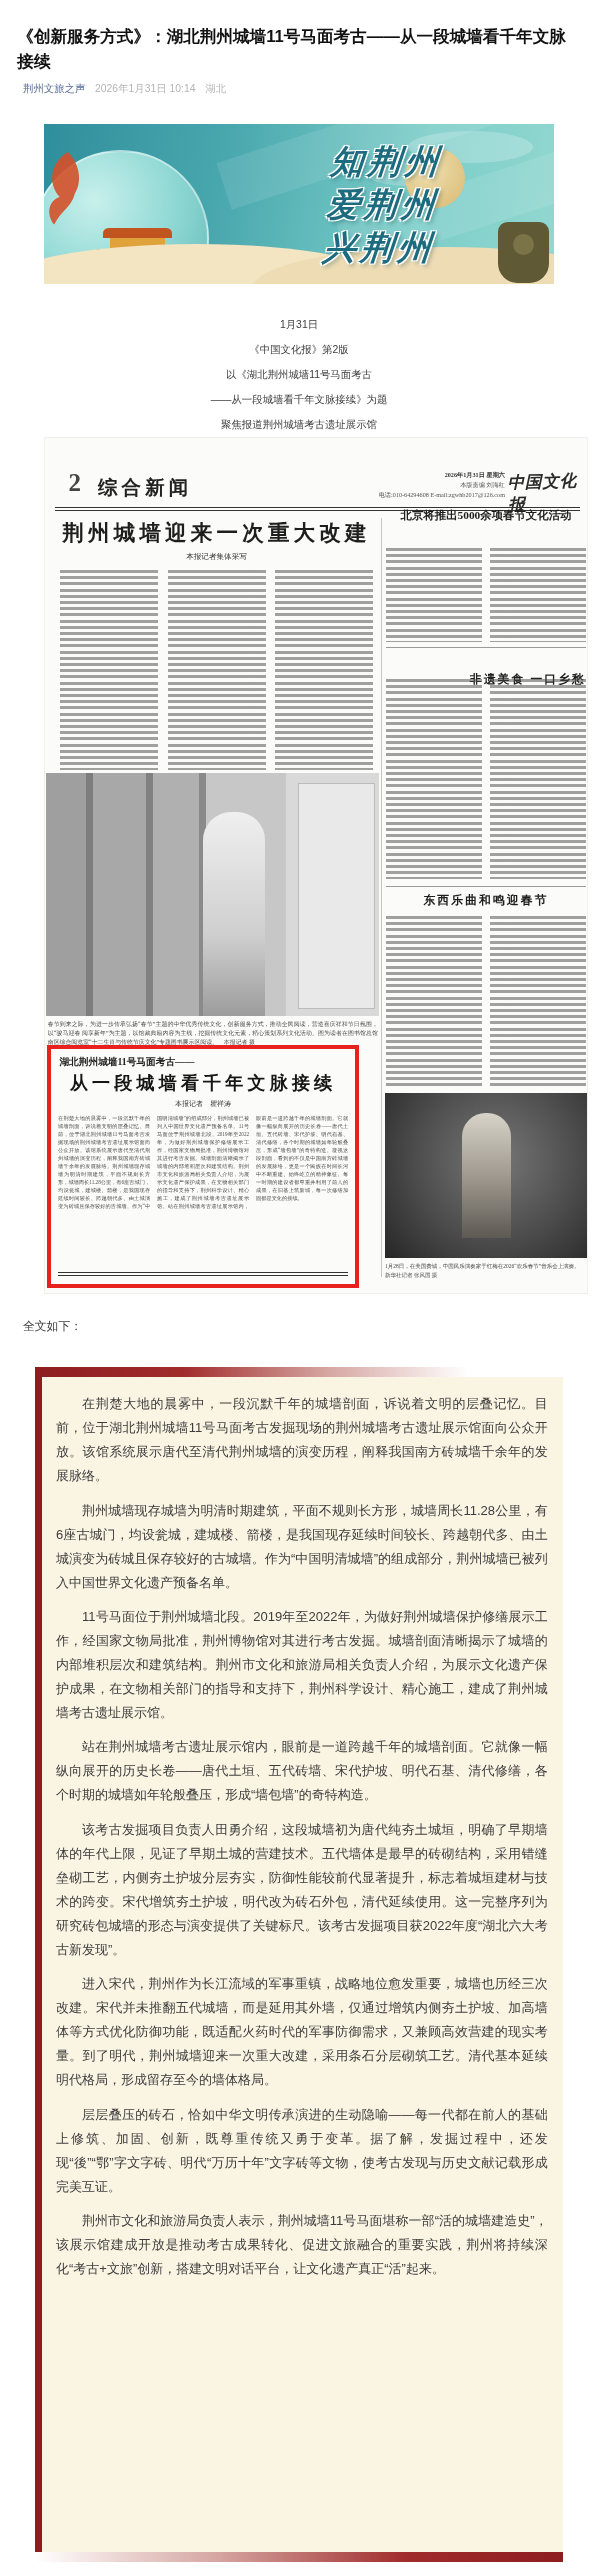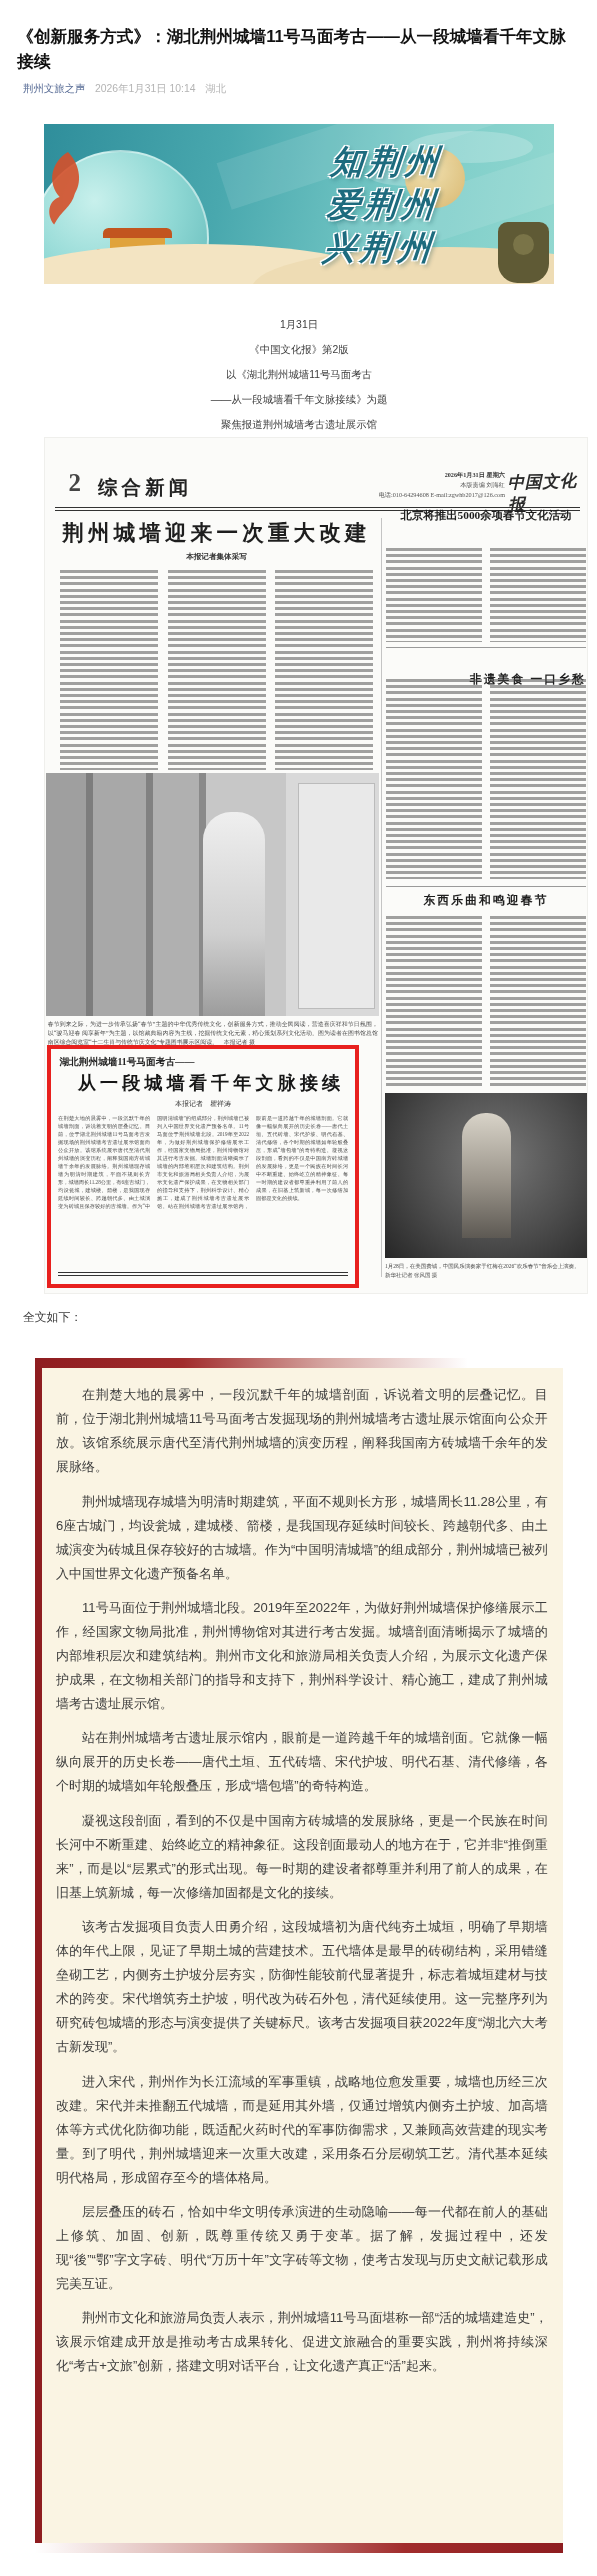--- a/index.html
+++ b/index.html
@@ -52,39 +52,39 @@
   .np-meta{right:82px;top:32px;text-align:right;font-size:6.2px;line-height:9.7px;color:#555;}
   .np-meta b{color:#333;}
   .np-masthead{right:1.4px;top:33px;width:78px;font-size:16.6px;font-weight:bold;font-style:italic;
     letter-spacing:0.7px;color:#2b2b2b;transform:rotate(-2deg);}
   .rule2{border-top:1.4px solid #333;border-bottom:0.7px solid #333;height:2.1px;}
   .np-rule{left:9.7px;top:69px;width:525px;}
   .vdiv{left:336px;top:80px;width:0.7px;height:759px;background:#c4c4c4;}
 
   .np-h-left{left:14px;top:80px;width:315px;text-align:center;font-size:21.5px;font-weight:bold;
     letter-spacing:4.2px;color:#1e1e1e;}
-  .np-by-left{left:14px;top:114px;width:315px;text-align:center;font-size:7.6px;font-weight:bold;color:#333;}
+  .np-by-left{left:14px;top:114px;width:315px;text-align:center;font-size:7.6px;font-weight:normal;color:#333;}
   .sim{background-image:repeating-linear-gradient(to bottom,rgba(70,70,70,.50) 0px,rgba(70,70,70,.50) 3.1px,
     rgba(0,0,0,0) 3.1px,rgba(0,0,0,0) 6.2px);filter:blur(0.2px);}
   .grid3{display:grid;grid-template-columns:repeat(3,1fr);gap:9.7px;}
   .grid2{display:grid;grid-template-columns:repeat(2,1fr);gap:8.3px;}
   .np-cols-left{left:15.3px;top:132px;width:313px;height:200px;}
   .np-cols-left div{height:200px;}
 
   .np-photo-left{left:1.4px;top:335px;width:333px;height:243px;
     background:linear-gradient(90deg,#9f9f9f 0 12%,#7d7d7d 12% 14%,#a8a8a8 14% 30%,#818181 30% 32%,#b0b0b0 32% 46%,#8a8a8a 46% 48%,#c7c7c7 48% 72%,#d9d9d9 72% 100%);}
   .np-photo-left .fig{position:absolute;left:47%;top:16%;width:62px;height:84%;border-radius:28px 28px 0 0;
     background:linear-gradient(180deg,#efefef,#cfcfcf 60%,#9c9c9c);}
   .np-photo-left .poster{position:absolute;right:4.2px;top:4%;width:75px;height:92%;background:#e9e9e9;
     border:0.7px solid #bbb;}
   .np-cap-left{left:2.8px;top:582px;width:330px;font-size:5.9px;line-height:9px;text-align:justify;color:#4a4a4a;}
 
   .redbox{left:2.1px;top:607px;width:312px;height:243px;border:4.2px solid #e8201e;box-sizing:border-box;background:#fbfbf9;}
   .rb-kicker{position:absolute;left:8.3px;top:7px;font-size:9.7px;font-weight:bold;color:#222;}
-  .rb-head{position:absolute;left:8px;top:22px;width:100%;text-align:center;font-size:18px;font-weight:bold;
+  .rb-head{position:absolute;left:0;top:22px;width:100%;text-align:center;font-size:18px;font-weight:bold;
     letter-spacing:4.2px;color:#161616;}
   .rb-by{position:absolute;left:0;top:50px;width:100%;text-align:center;font-size:7px;color:#333;}
   .rb-body{position:absolute;left:7px;top:65px;width:290px;height:150px;overflow:hidden;
     column-count:3;column-gap:7px;font-size:5.2px;line-height:8px;text-align:justify;color:#4d4d4d;}
   .rb-rule{position:absolute;left:7px;bottom:8.3px;width:290px;}
 
   .np-h-right{left:341px;top:70px;width:200px;text-align:center;font-size:11.4px;font-weight:bold;color:#1e1e1e;}
   .np-cols-r1{left:341px;top:110px;width:200px;height:94px;}
   .np-cols-r1 div{height:94px;}
   .hr-thin{height:0.7px;background:#9a9a9a;}
@@ -98,21 +98,21 @@
     letter-spacing:2.1px;color:#1e1e1e;}
   .np-cols-r3{left:341px;top:478px;width:200px;height:173px;}
   .np-cols-r3 div{height:173px;}
   .np-photo-right{left:340px;top:655px;width:202px;height:165px;
     background:radial-gradient(circle at 55% 40%,#777 0%,#4c4c4c 55%,#262626 100%);}
   .np-photo-right .fig{position:absolute;left:38%;top:12%;width:49px;height:76%;border-radius:23.6px 23.6px 0 0;
     background:linear-gradient(180deg,#d8d3c8,#9a948a 55%,#5d5953);}
   .np-cap-right{left:340px;top:824px;width:202px;font-size:5.5px;line-height:8.3px;color:#4a4a4a;}
 
   
-  .fulltext-label{margin:16px 0 0 23px;font-size:11.8px;color:#3c3c3c;}
+  .fulltext-label{margin:25px 0 0 23px;font-size:11.8px;color:#3c3c3c;}
   .article{position:relative;margin:32px 0 0 35px;width:528px;}
   .bar-top{height:9.7px;background:linear-gradient(90deg,#8e1d20 0%,#a12c2c 28%,rgba(178,90,82,.55) 55%,rgba(255,255,255,0) 82%);}
   .bar-bottom{height:9.7px;background:linear-gradient(90deg,rgba(255,255,255,0) 0%,rgba(178,90,82,.55) 35%,#a12c2c 70%,#8e1d20 100%);}
   .cream{position:relative;height:1175px;overflow:hidden;background:#faf4e3;
     padding:15.3px 15.3px 0 21px;box-sizing:border-box;}
   .cream:before{content:"";position:absolute;left:0;top:0;bottom:0;width:7px;background:#8e1d20;}
   .cream p{margin:0 0 10.4px 0;font-size:13px;line-height:24px;color:#3d3d3d;text-align:justify;text-indent:2em;}
   .spacer-bottom{height:25px;}
 </style>
 </head>
@@ -223,21 +223,20 @@
 
   <div class="fulltext-label">全文如下：</div>
 
   <div class="article">
     <div class="bar-top"></div>
     <div class="cream">
       <p>在荆楚大地的晨雾中，一段沉默千年的城墙剖面，诉说着文明的层叠记忆。目前，位于湖北荆州城墙11号马面考古发掘现场的荆州城墙考古遗址展示馆面向公众开放。该馆系统展示唐代至清代荆州城墙的演变历程，阐释我国南方砖城墙千余年的发展脉络。</p>
       <p>荆州城墙现存城墙为明清时期建筑，平面不规则长方形，城墙周长11.28公里，有6座古城门，均设瓮城，建城楼、箭楼，是我国现存延续时间较长、跨越朝代多、由土城演变为砖城且保存较好的古城墙。作为“中国明清城墙”的组成部分，荆州城墙已被列入中国世界文化遗产预备名单。</p>
       <p>11号马面位于荆州城墙北段。2019年至2022年，为做好荆州城墙保护修缮展示工作，经国家文物局批准，荆州博物馆对其进行考古发掘。城墙剖面清晰揭示了城墙的内部堆积层次和建筑结构。荆州市文化和旅游局相关负责人介绍，为展示文化遗产保护成果，在文物相关部门的指导和支持下，荆州科学设计、精心施工，建成了荆州城墙考古遗址展示馆。</p>
       <p>站在荆州城墙考古遗址展示馆内，眼前是一道跨越千年的城墙剖面。它就像一幅纵向展开的历史长卷——唐代土垣、五代砖墙、宋代护坡、明代石基、清代修缮，各个时期的城墙如年轮般叠压，形成“墙包墙”的奇特构造。</p>
-      <p>凝视这段剖面，看到的不仅是中国南方砖城墙的发展脉络，更是一个民族在时间长河中不断重建、始终屹立的精神象征。这段剖面最动人的地方在于，它并非“推倒重来”，而是以“层累式”的形式出现。每一时期的建设者都尊重并利用了前人的成果，在旧基上筑新城，每一次修缮加固都是文化的接续。</p>
       <p>该考古发掘项目负责人田勇介绍，这段城墙初为唐代纯夯土城垣，明确了早期墙体的年代上限，见证了早期土城的营建技术。五代墙体是最早的砖砌结构，采用错缝垒砌工艺，内侧夯土护坡分层夯实，防御性能较前代显著提升，标志着城垣建材与技术的跨变。宋代增筑夯土护坡，明代改为砖石外包，清代延续使用。这一完整序列为研究砖包城墙的形态与演变提供了关键标尺。该考古发掘项目获2022年度“湖北六大考古新发现”。</p>
       <p>进入宋代，荆州作为长江流域的军事重镇，战略地位愈发重要，城墙也历经三次改建。宋代并未推翻五代城墙，而是延用其外墙，仅通过增筑内侧夯土护坡、加高墙体等方式优化防御功能，既适配火药时代的军事防御需求，又兼顾高效营建的现实考量。到了明代，荆州城墙迎来一次重大改建，采用条石分层砌筑工艺。清代基本延续明代格局，形成留存至今的墙体格局。</p>
       <p>层层叠压的砖石，恰如中华文明传承演进的生动隐喻——每一代都在前人的基础上修筑、加固、创新，既尊重传统又勇于变革。据了解，发掘过程中，还发现“後”“鄂”字文字砖、明代“万历十年”文字砖等文物，使考古发现与历史文献记载形成完美互证。</p>
       <p>荆州市文化和旅游局负责人表示，荆州城墙11号马面堪称一部“活的城墙建造史”，该展示馆建成开放是推动考古成果转化、促进文旅融合的重要实践，荆州将持续深化“考古+文旅”创新，搭建文明对话平台，让文化遗产真正“活”起来。</p>
     </div>
     <div class="bar-bottom"></div>
   </div>
 
   <div class="spacer-bottom"></div>
 </div>

